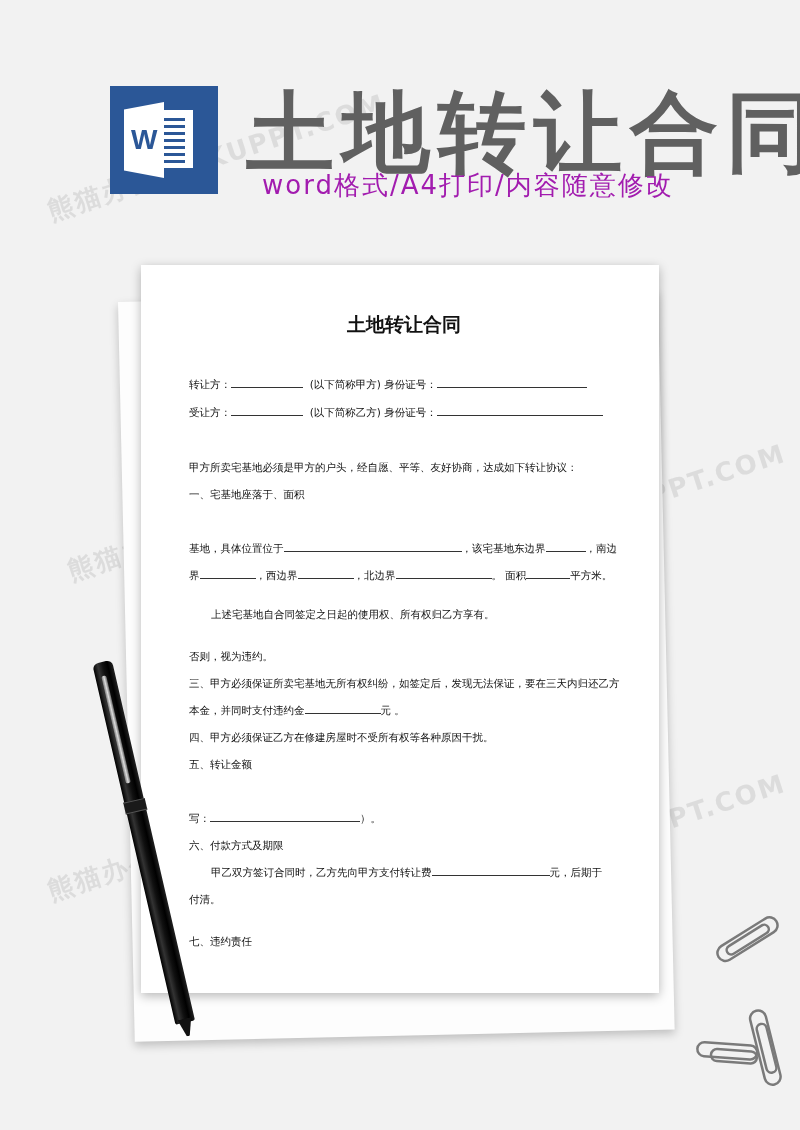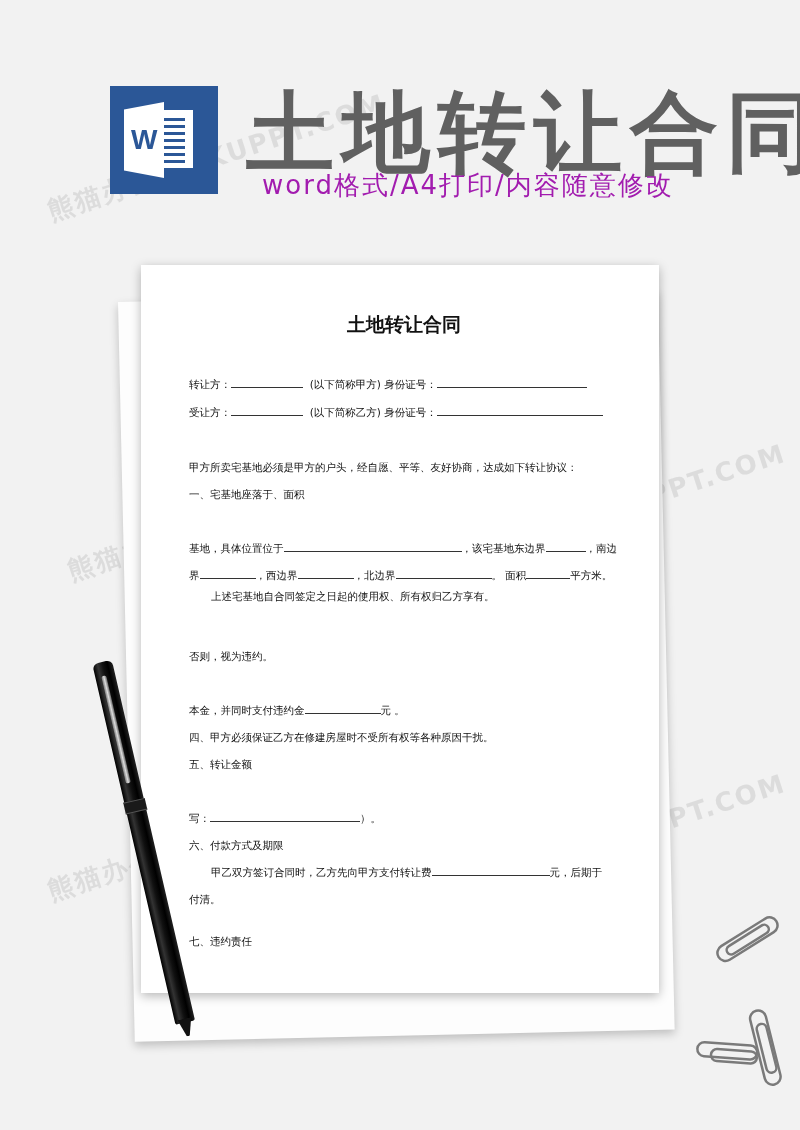--- a/index.html
+++ b/index.html
@@ -134,24 +134,25 @@
 
   <div class="line" style="top:195px">甲方所卖宅基地必须是甲方的户头，经自愿、平等、友好协商，达成如下转让协议：</div>
   <div class="line" style="top:222px">一、宅基地座落于、面积</div>
 
   <div class="line" style="top:276px">
     <span>基地，具体位置位于</span><span class="blank" style="width:178px"></span><span>，该宅基地东边界</span><span class="blank" style="width:40px"></span><span>，南边</span>
   </div>
   <div class="line" style="top:303px">
     <span>界</span><span class="blank" style="width:56px"></span><span>，西边界</span><span class="blank" style="width:56px"></span><span>，北边界</span><span class="blank" style="width:96px"></span><span>。 面积</span><span class="blank" style="width:44px"></span><span>平方米。</span>
   </div>
-  <div class="line indent" style="top:324px">上述宅基地自合同签定之日起的使用权、所有权归乙方享有。</div>
+  <div class="line indent" style="top:342px">上述宅基地自合同签定之日起的使用权、所有权归乙方享有。</div>
 
   <div class="line" style="top:384px">否则，视为违约。</div>
 
+  <div class="line" style="top:411px">三、甲方必须保证所卖宅基地无所有权纠纷，如签定后，发现无法保证，要在三天内归还乙方</div>
   <div class="line" style="top:438px">
     <span>本金，并同时支付违约金</span><span class="blank" style="width:76px"></span><span>元 。</span>
   </div>
 
   <div class="line" style="top:465px">四、甲方必须保证乙方在修建房屋时不受所有权等各种原因干扰。</div>
 
   <div class="line" style="top:492px">五、转让金额</div>
   <div class="line" style="top:546px">
     <span>写：</span><span class="blank" style="width:150px"></span><span>）。</span>
   </div>

